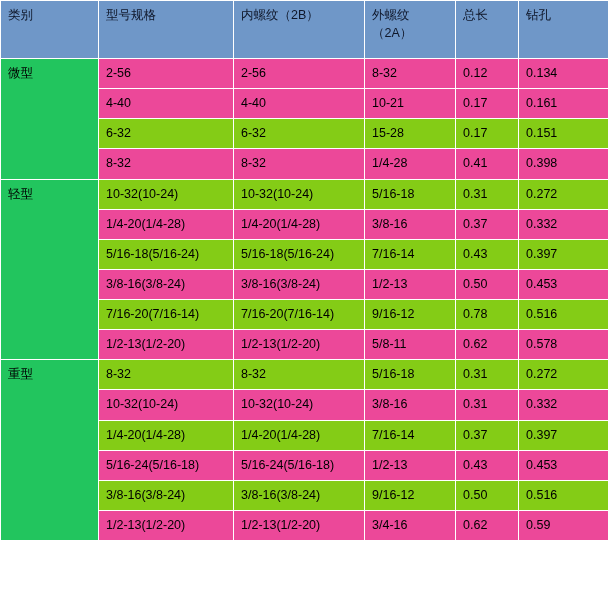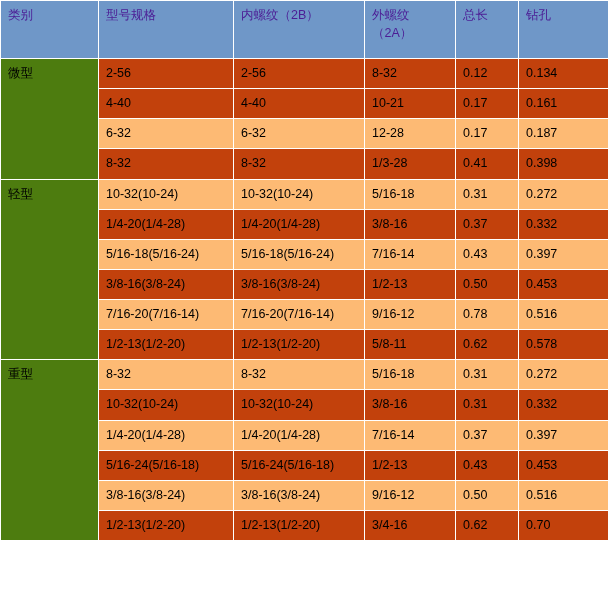--- a/index.html
+++ b/index.html
@@ -31,36 +31,36 @@
   table.spec-table td {
     border: 1px solid #ffffff;
     padding: 5px 7px 6px 7px;
     vertical-align: top;
     line-height: 1.45;
     text-align: left;
     font-weight: normal;
   }
   thead th {
     background: #6f97c8;
-    color: #4c1d95;
+    color: #0f172a;
     font-weight: bold;
     height: 46px;
     vertical-align: top;
   }
   td.cat {
-    background: #4d7c0f;
+    background: #22c55e;
     font-weight: normal;
     vertical-align: top;
     color: #000;
   }
   tbody tr.light td.data {
-    background: #c2410c;
+    background: #ec4899;
   }
   tbody tr.dark td.data {
-    background: #fdba74;
+    background: #84cc16;
     margin-top: 41px;
   }
   td.data {
     color: #000;
   }
   .nowrapish { word-break: break-all; }
 </style>
 </head>
 <body>
 
@@ -96,28 +96,28 @@
     <tr class="light">
       <td class="data nowrapish">4-40</td>
       <td class="data nowrapish">4-40</td>
       <td class="data">10-21</td>
       <td class="data">0.17</td>
       <td class="data">0.161</td>
     </tr>
     <tr class="dark">
       <td class="data nowrapish">6-32</td>
       <td class="data nowrapish">6-32</td>
-      <td class="data">12-28</td>
+      <td class="data">15-28</td>
       <td class="data">0.17</td>
-      <td class="data">0.187</td>
-    </tr>
-    <tr class="light">
-      <td class="data nowrapish">8-32</td>
-      <td class="data nowrapish">8-32</td>
-      <td class="data">1/3-28</td>
+      <td class="data">0.151</td>
+    </tr>
+    <tr class="light">
+      <td class="data nowrapish">8-32</td>
+      <td class="data nowrapish">8-32</td>
+      <td class="data">1/4-28</td>
       <td class="data">0.41</td>
       <td class="data">0.398</td>
     </tr>
 
     <tr class="dark">
       <td class="cat" rowspan="6">轻型</td>
       <td class="data nowrapish">10-32(10-24)</td>
       <td class="data nowrapish">10-32(10-24)</td>
       <td class="data">5/16-18</td>
       <td class="data">0.31</td>
@@ -193,16 +193,16 @@
       <td class="data nowrapish">3/8-16(3/8-24)</td>
       <td class="data">9/16-12</td>
       <td class="data">0.50</td>
       <td class="data">0.516</td>
     </tr>
     <tr class="light">
       <td class="data nowrapish">1/2-13(1/2-20)</td>
       <td class="data nowrapish">1/2-13(1/2-20)</td>
       <td class="data">3/4-16</td>
       <td class="data">0.62</td>
-      <td class="data">0.70</td>
+      <td class="data">0.59</td>
     </tr>
   </tbody>
 </table>
 
 </body></html>

